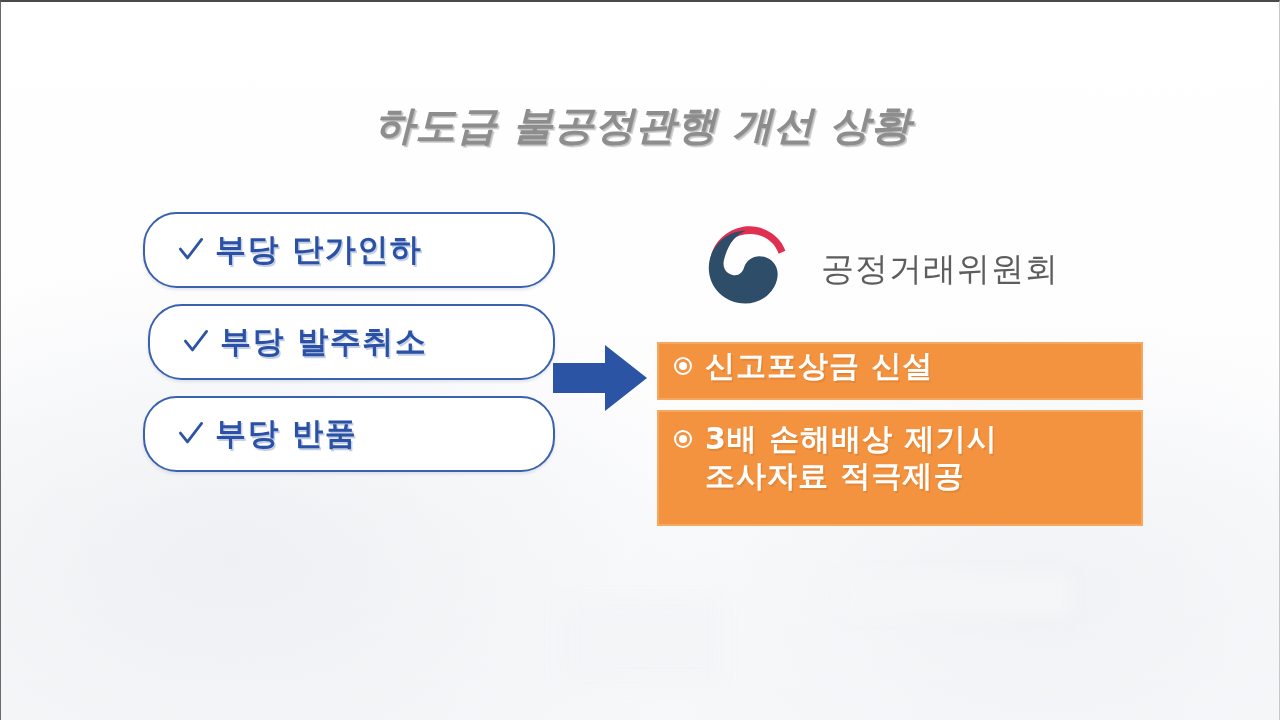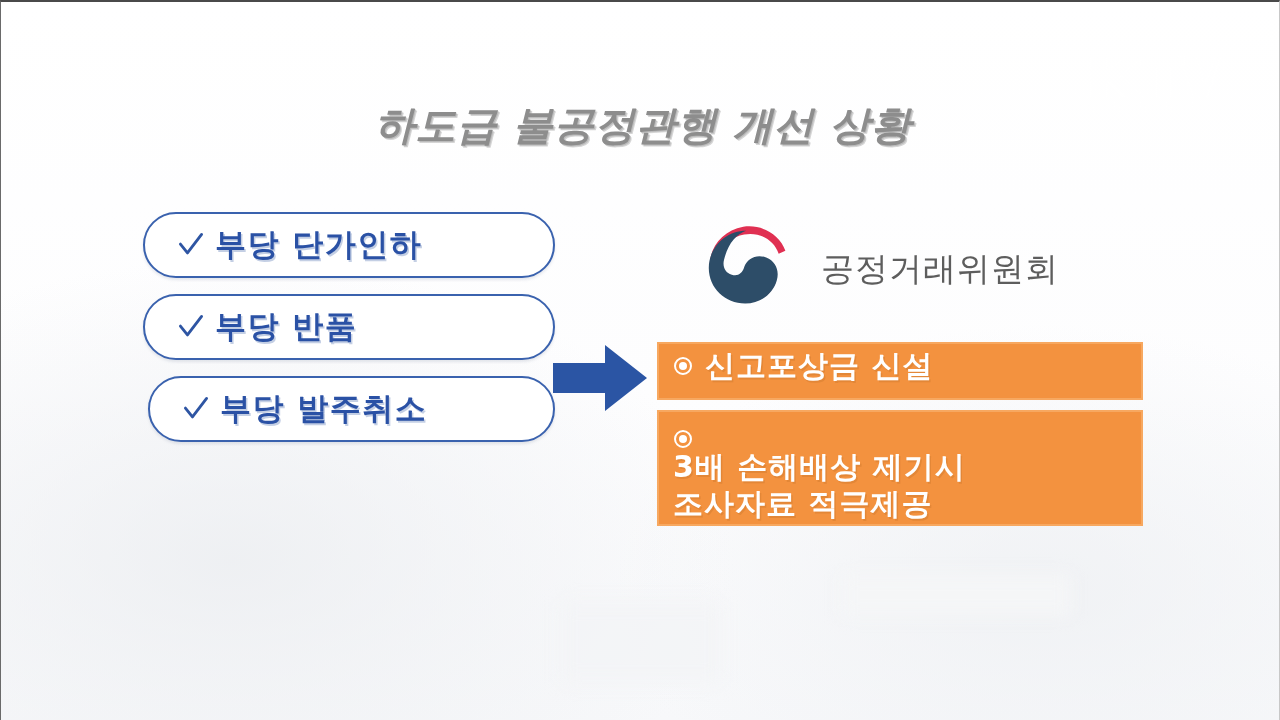--- a/index.html
+++ b/index.html
@@ -69,21 +69,21 @@
 
   
   #pill-list {
     position: absolute;
     left: 142px;
     top: 210px;
     width: 412px;
   }
   .pill {
     position: relative;
-    height: 66px;
+    height: 76px;
     margin-bottom: 16px;
     border: 2px solid #3a62ae;
     border-radius: 34px;
     background: #ffffff;
     box-shadow: 0 2px 3px rgba(130,140,165,0.20);
     display: flex;
     align-items: center;
     box-sizing: border-box;
   }
   .pill.nudge { margin-left: 5px; }
@@ -140,21 +140,21 @@
     left: 656px;
     width: 486px;
     background: #F3923F;
     border: 2px solid #F7A860;
     box-sizing: border-box;
     display: flex;
     align-items: flex-start;
     padding: 9px 10px 19px 14px;
   }
   #orange-box-1 { top: 340px; height: 58px; align-items: center; }
-  #orange-box-2 { top: 408px; height: 116px; flex-direction: column; }
+  #orange-box-2 { top: 408px; height: 116px; }
 
   .bullet-ring {
     flex: 0 0 auto;
     width: 20px;
     height: 20px;
     margin-top: 8px;
     margin-right: 12px;
   }
   #orange-box-1 .bullet-ring { margin-top: 0; }
 
@@ -212,36 +212,36 @@
 
     <div class="pill">
       <span class="pill-check">
         <svg viewBox="0 0 34 34" width="30" height="30" aria-hidden="true">
           <path d="M5 16 L13 26 L29 5" fill="none" stroke="currentColor" stroke-width="3.2" stroke-linecap="round" stroke-linejoin="round"></path>
         </svg>
       </span>
       <span class="pill-label">부당 단가인하</span>
     </div>
 
+    <div class="pill nudge">
+      <span class="pill-check">
+        <svg viewBox="0 0 34 34" width="30" height="30" aria-hidden="true">
+          <path d="M5 16 L13 26 L29 5" fill="none" stroke="currentColor" stroke-width="3.2" stroke-linecap="round" stroke-linejoin="round"></path>
+        </svg>
+      </span>
+      <span class="pill-label">부당 발주취소</span>
+    </div>
+
     <div class="pill">
       <span class="pill-check">
         <svg viewBox="0 0 34 34" width="30" height="30" aria-hidden="true">
           <path d="M5 16 L13 26 L29 5" fill="none" stroke="currentColor" stroke-width="3.2" stroke-linecap="round" stroke-linejoin="round"></path>
         </svg>
       </span>
       <span class="pill-label">부당 반품</span>
-    </div>
-
-    <div class="pill nudge">
-      <span class="pill-check">
-        <svg viewBox="0 0 34 34" width="30" height="30" aria-hidden="true">
-          <path d="M5 16 L13 26 L29 5" fill="none" stroke="currentColor" stroke-width="3.2" stroke-linecap="round" stroke-linejoin="round"></path>
-        </svg>
-      </span>
-      <span class="pill-label">부당 발주취소</span>
     </div>
 
 
   </div>
 
   <div id="arrow">
     <svg viewBox="0 0 96 70" width="96" height="70" aria-hidden="true">
       <path d="M0 20 L52 20 L52 2 L94 35 L52 68 L52 50 L0 50 Z" fill="#2B55A4"></path>
     </svg>
   </div>

